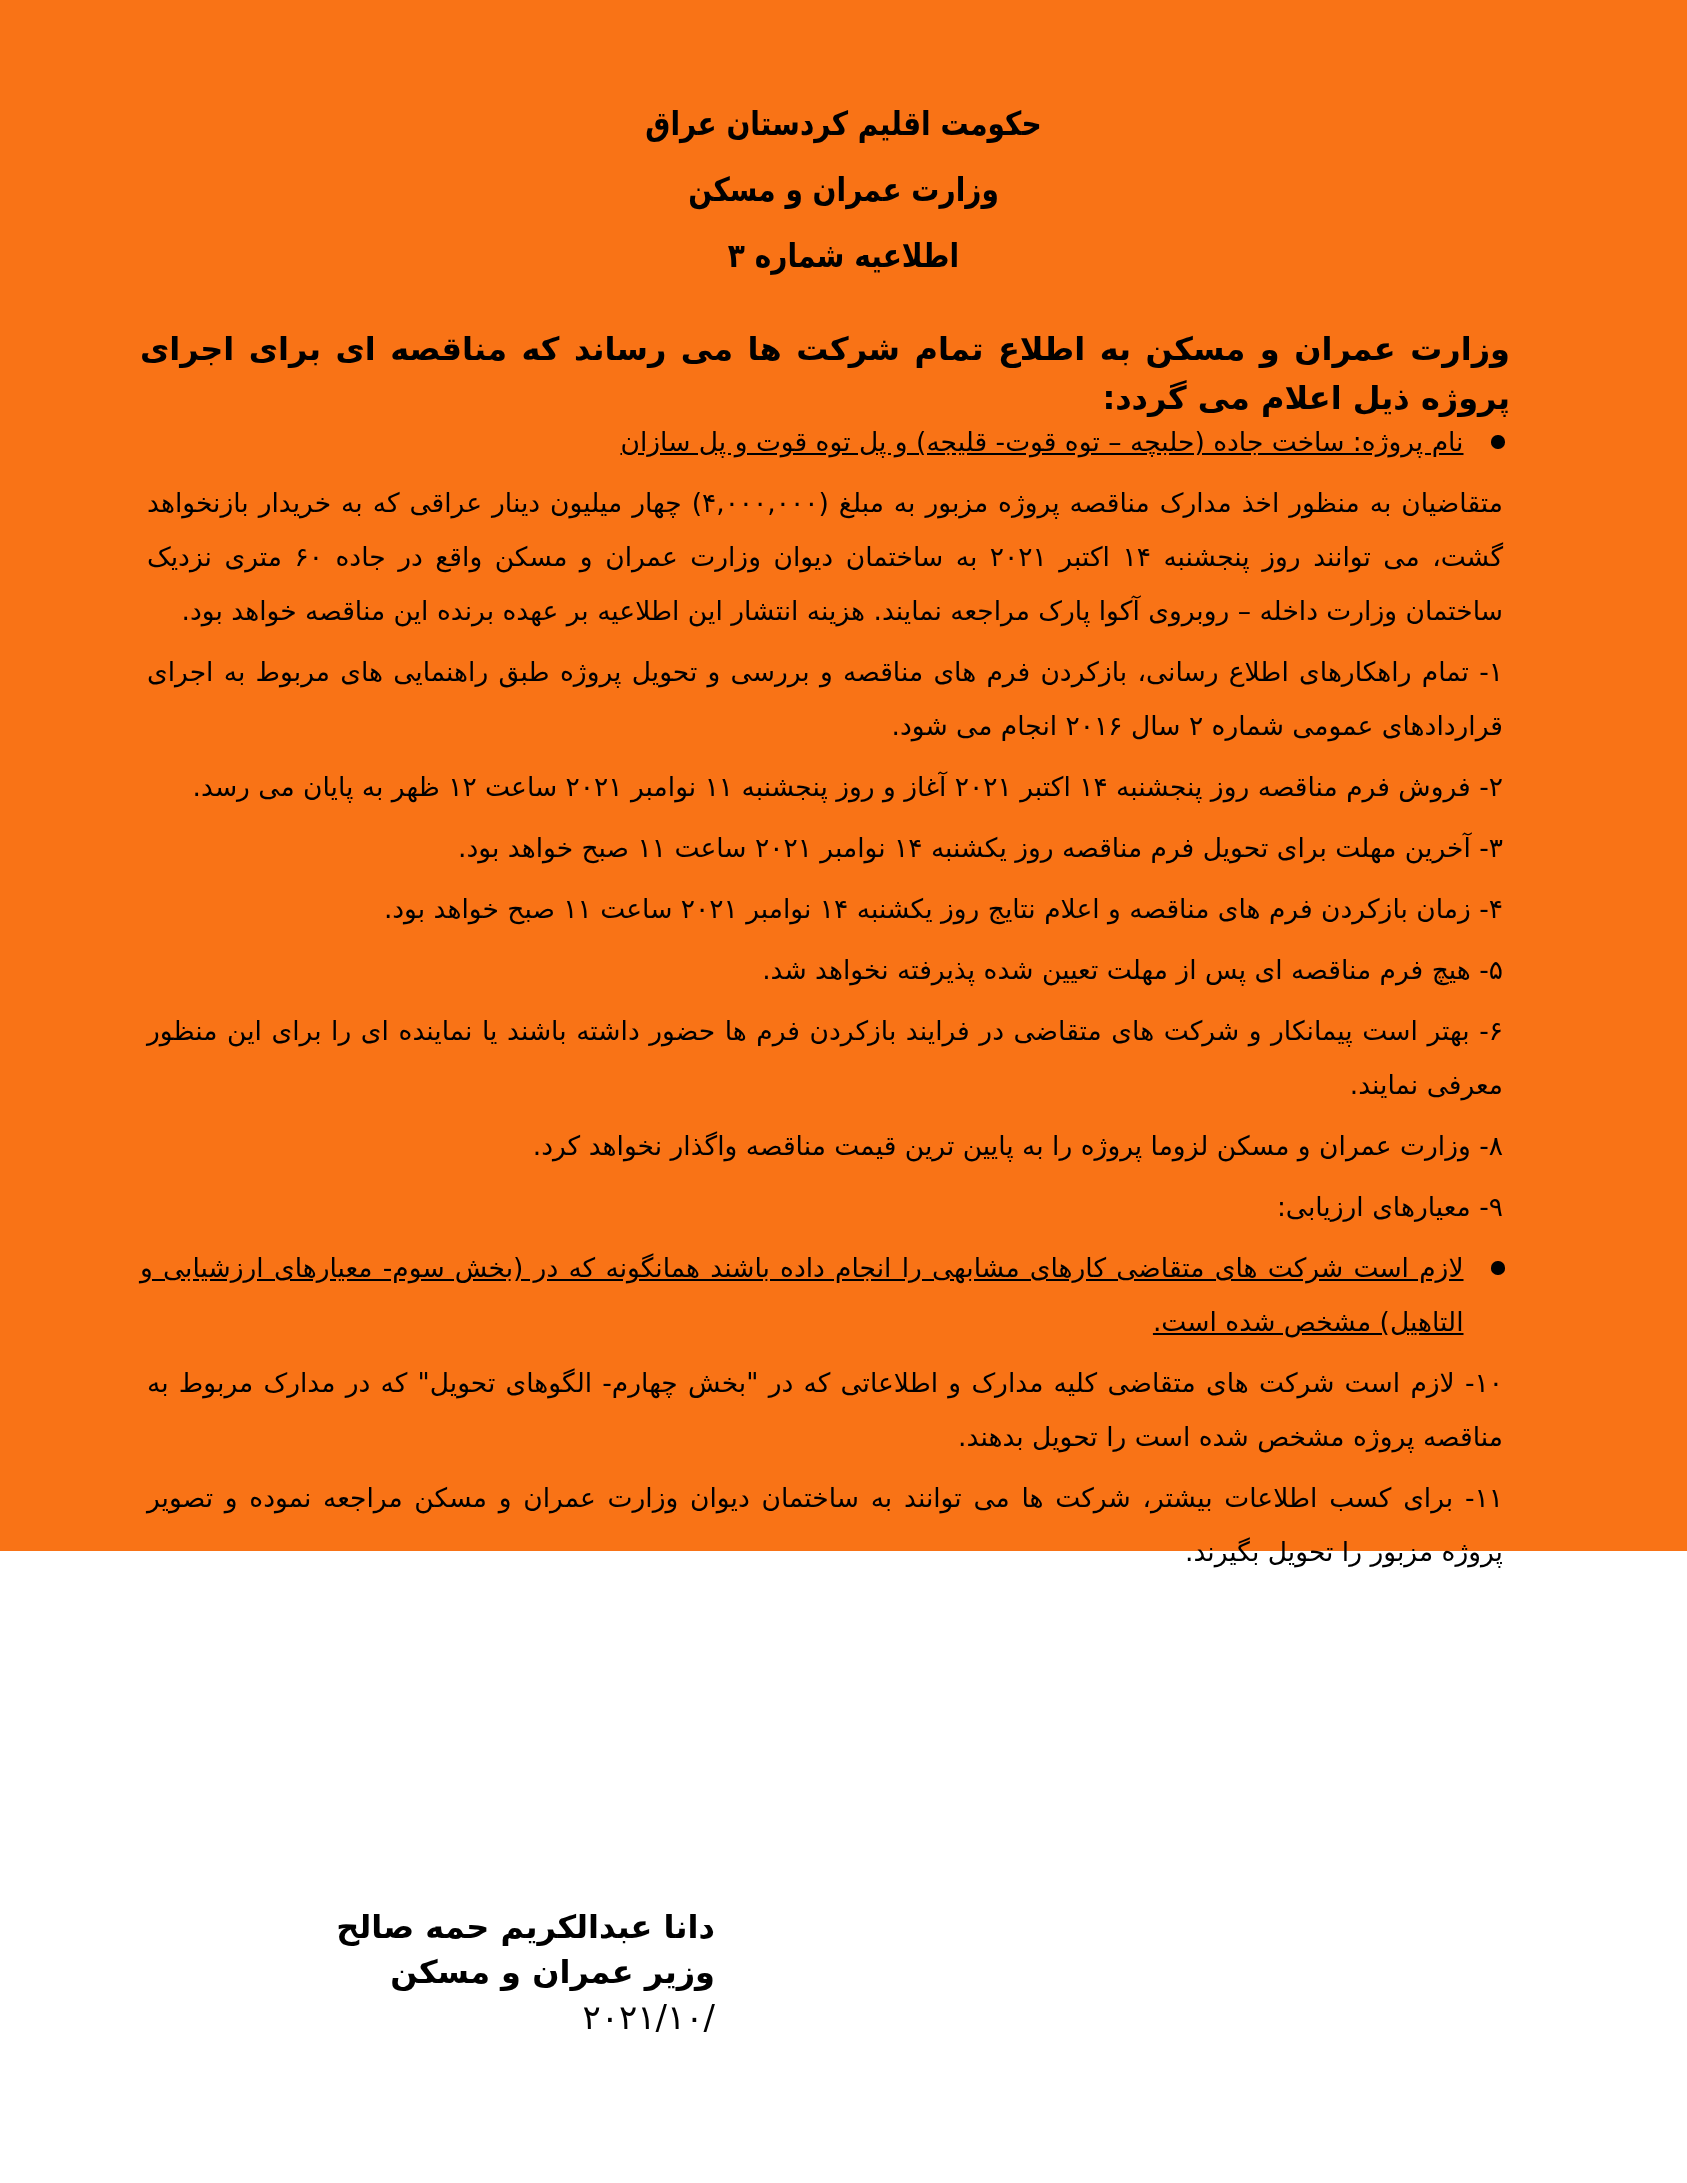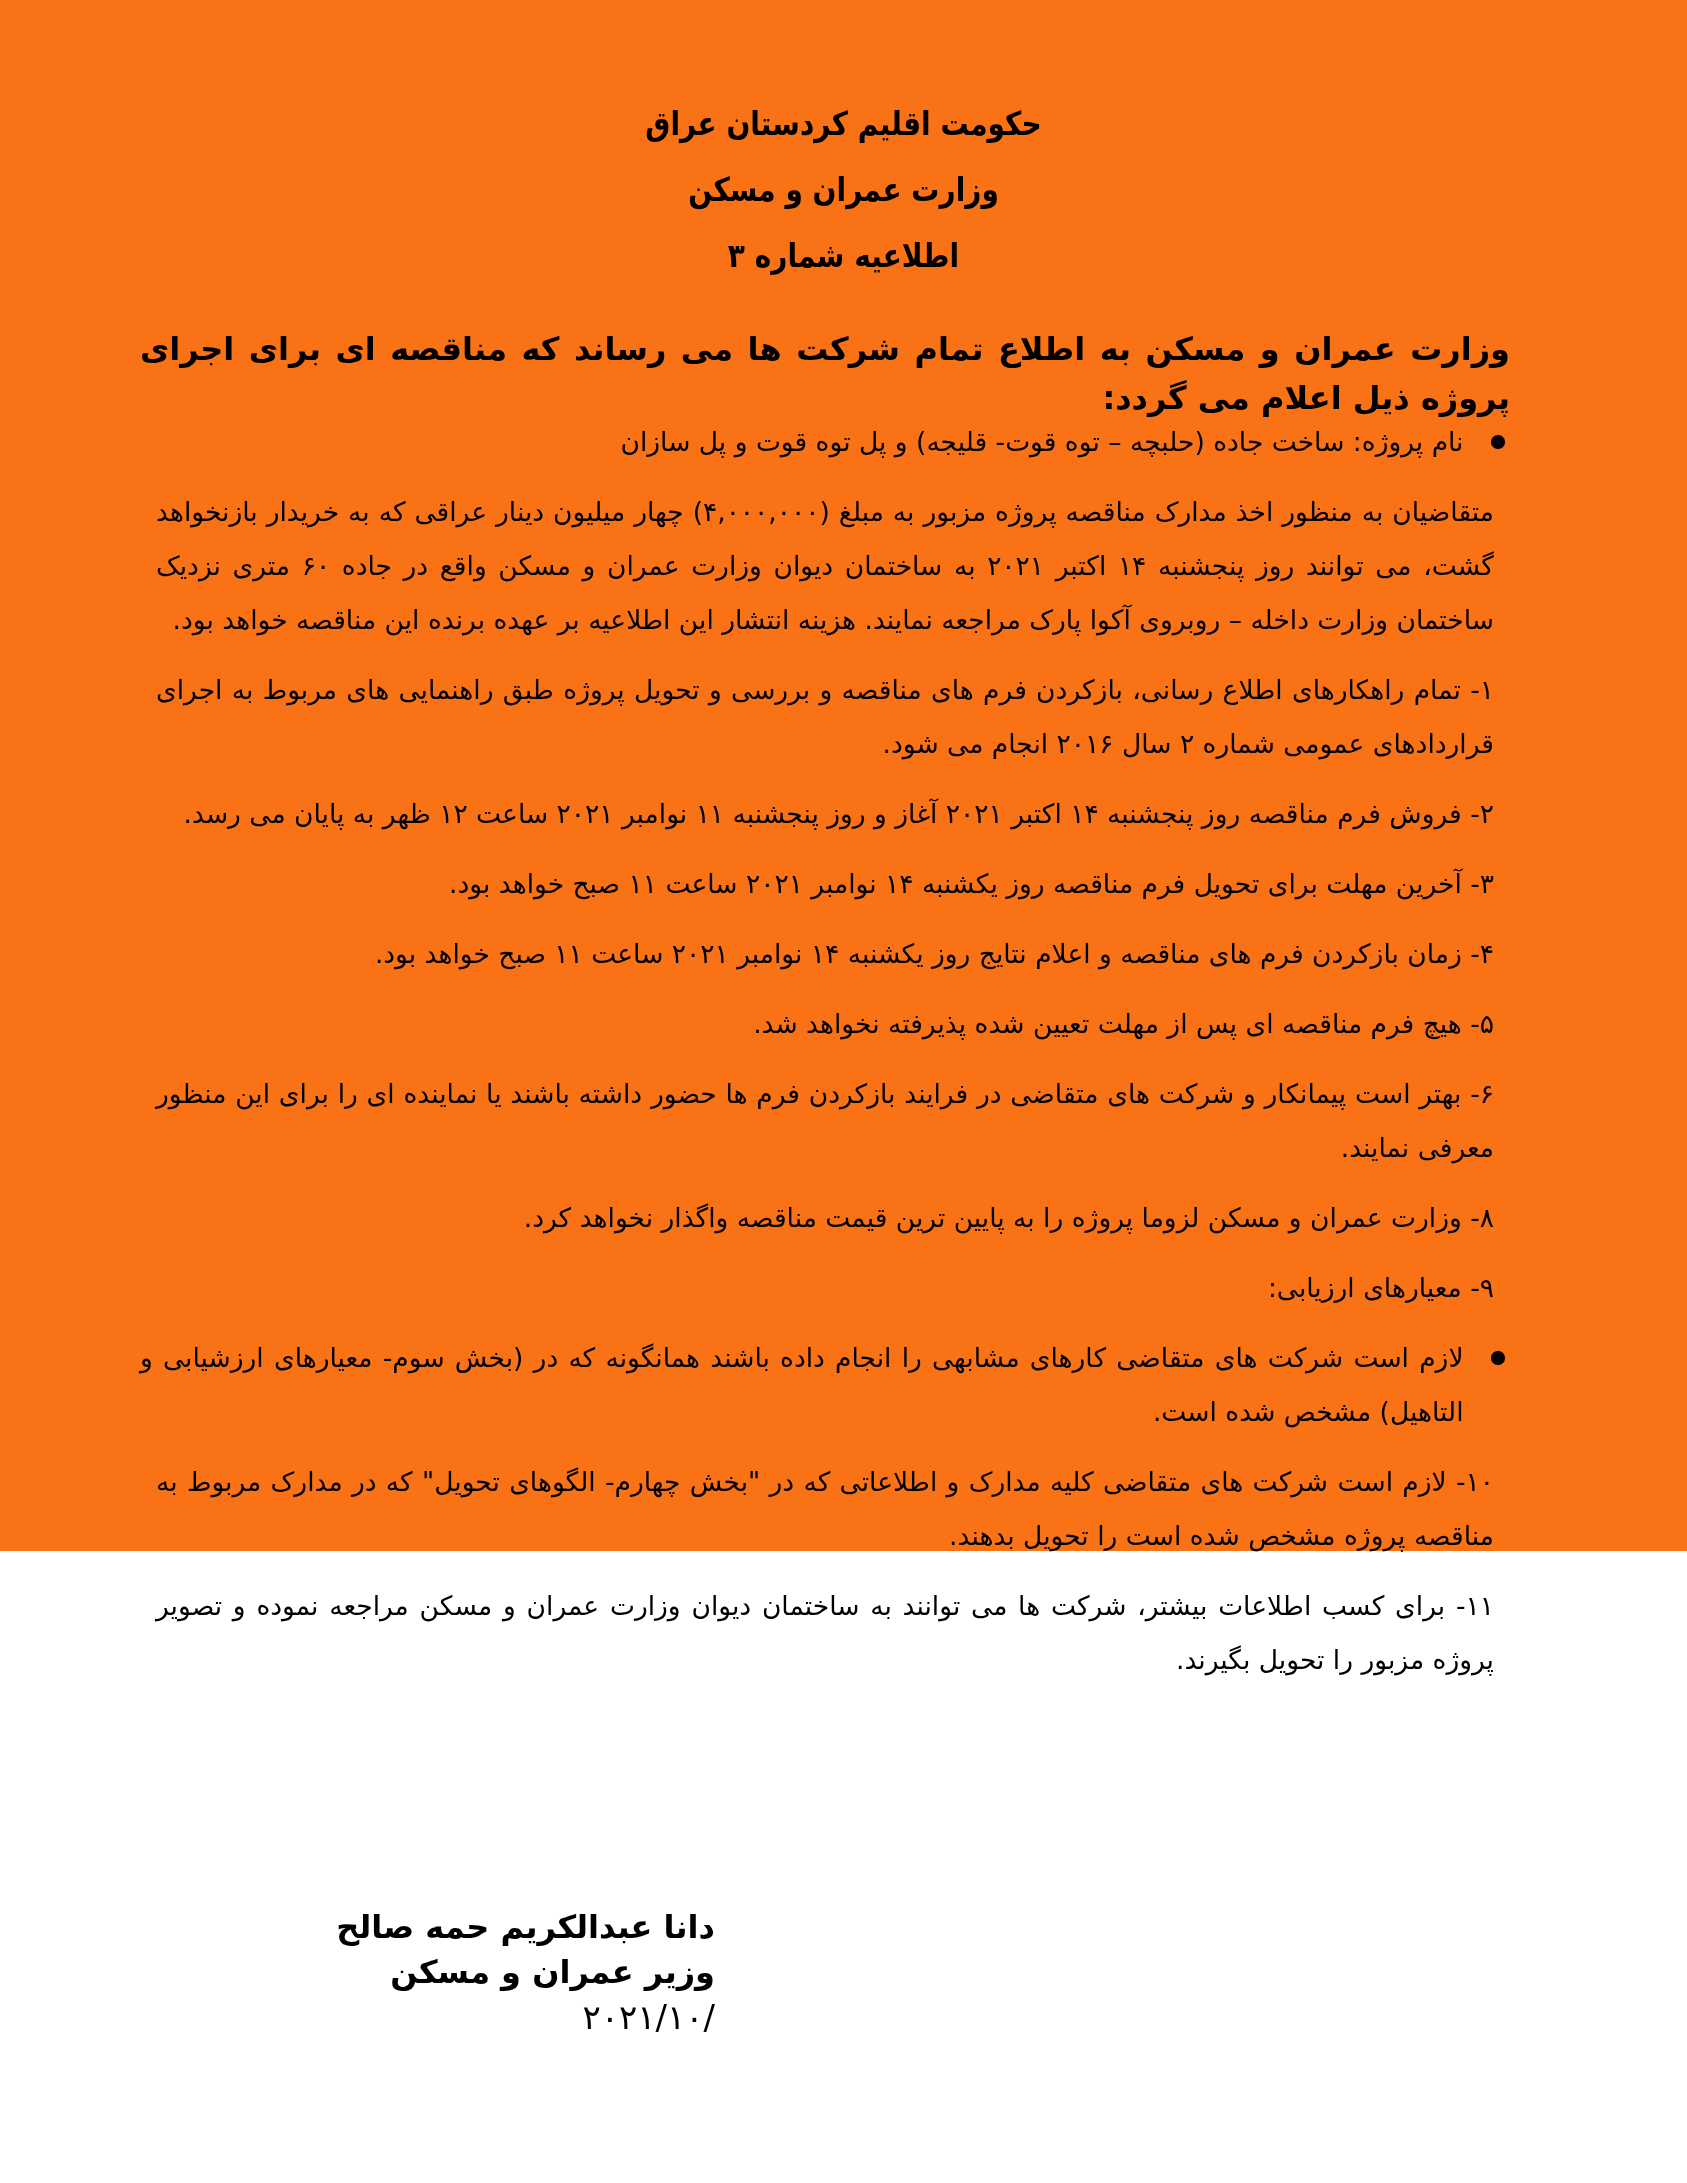--- a/index.html
+++ b/index.html
@@ -55,21 +55,21 @@
       position: absolute;
       left: 140px;
       width: 1370px;
       top: 415px;
       direction: rtl;
       font-family: "DejaVu Sans", sans-serif;
       font-size: 26.5px;
       line-height: 54px;
     }
     .para {
-      margin: 16px;
+      margin: 7px;
       text-align: justify;
       text-align-last: right;
     }
     .bullet-row {
       display: flex;
       flex-direction: row;
       align-items: flex-start;
     }
     .bullet-row.project {
       padding-right: 0;
@@ -87,20 +87,21 @@
       display: inline-block;
       width: 13.2px;
       height: 13.2px;
       border-radius: 50%;
       background: #000000;
     }
     .bullet-text {
       flex: 1 1 auto;
       text-align: justify;
       text-align-last: right;
+      text-decoration: underline;
     }
     .signature {
       position: absolute;
       left: 265px;
       width: 450px;
       top: 1905px;
       direction: rtl;
       text-align: right;
       font-family: "DejaVu Sans", sans-serif;
       font-weight: bold;

